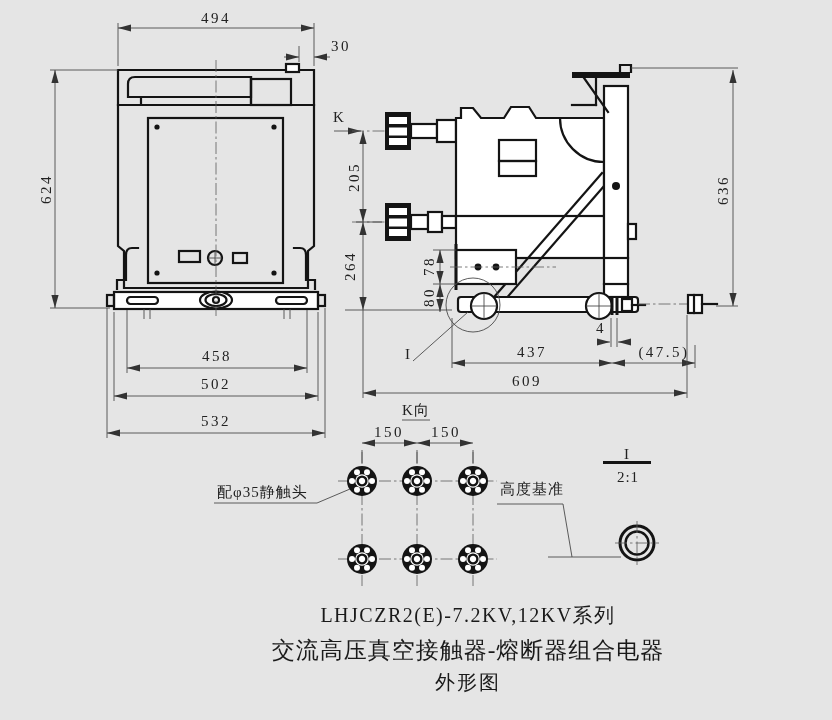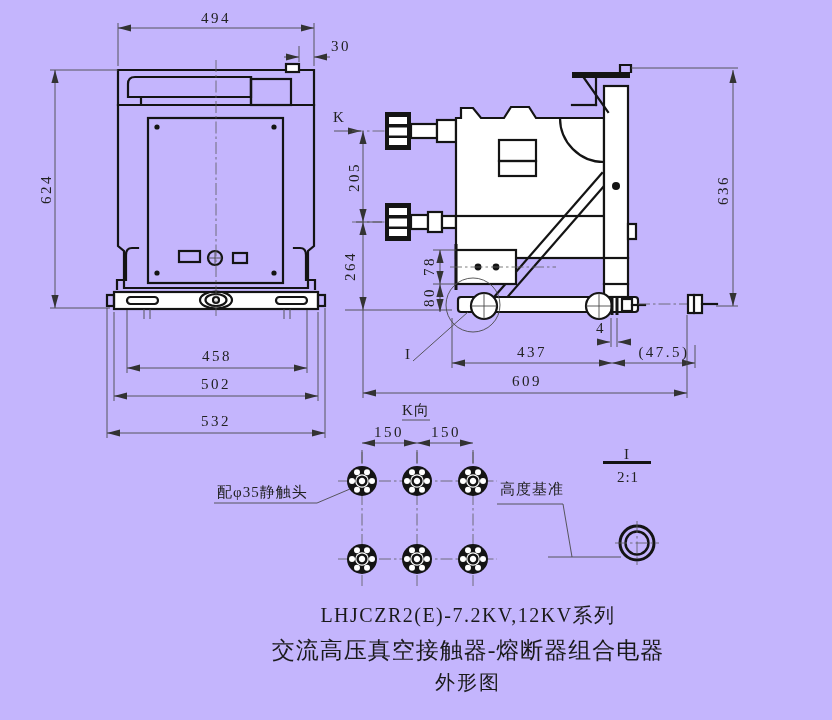--- a/index.html
+++ b/index.html
@@ -1,16 +1,16 @@
 <!DOCTYPE html>
 <html><head>
 <meta charset="utf-8">
 <style>
   html,body{margin:0;padding:0;background:#fff;}
-  .canvas{position:relative;width:832px;height:720px;background:#c4b5fd;overflow:hidden;
+  .canvas{position:relative;width:832px;height:720px;background:#e5e5e5;overflow:hidden;
           font-family:"Liberation Serif","DejaVu Serif",serif;}
   svg{display:block}
   
   .ol{stroke:#141414;stroke-width:2.2;fill:none;stroke-linejoin:miter;stroke-linecap:square}
   .olw{stroke:#141414;stroke-width:2.2;fill:#fff;stroke-linejoin:miter}
   .olt{stroke:#141414;stroke-width:3;fill:none}
   
   .thin{stroke:#4a4a4a;stroke-width:0.9;fill:none}
   .ldr{stroke:#4a4a4a;stroke-width:0.9;fill:none}
   

